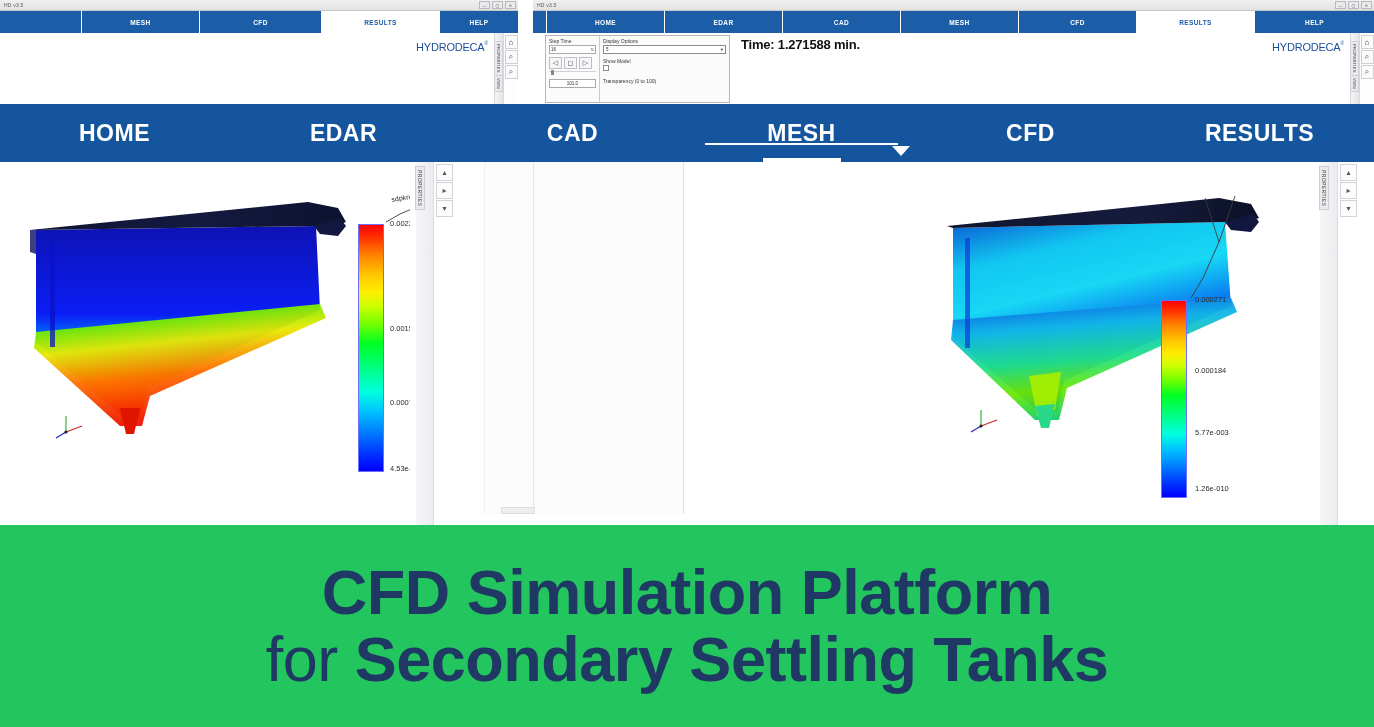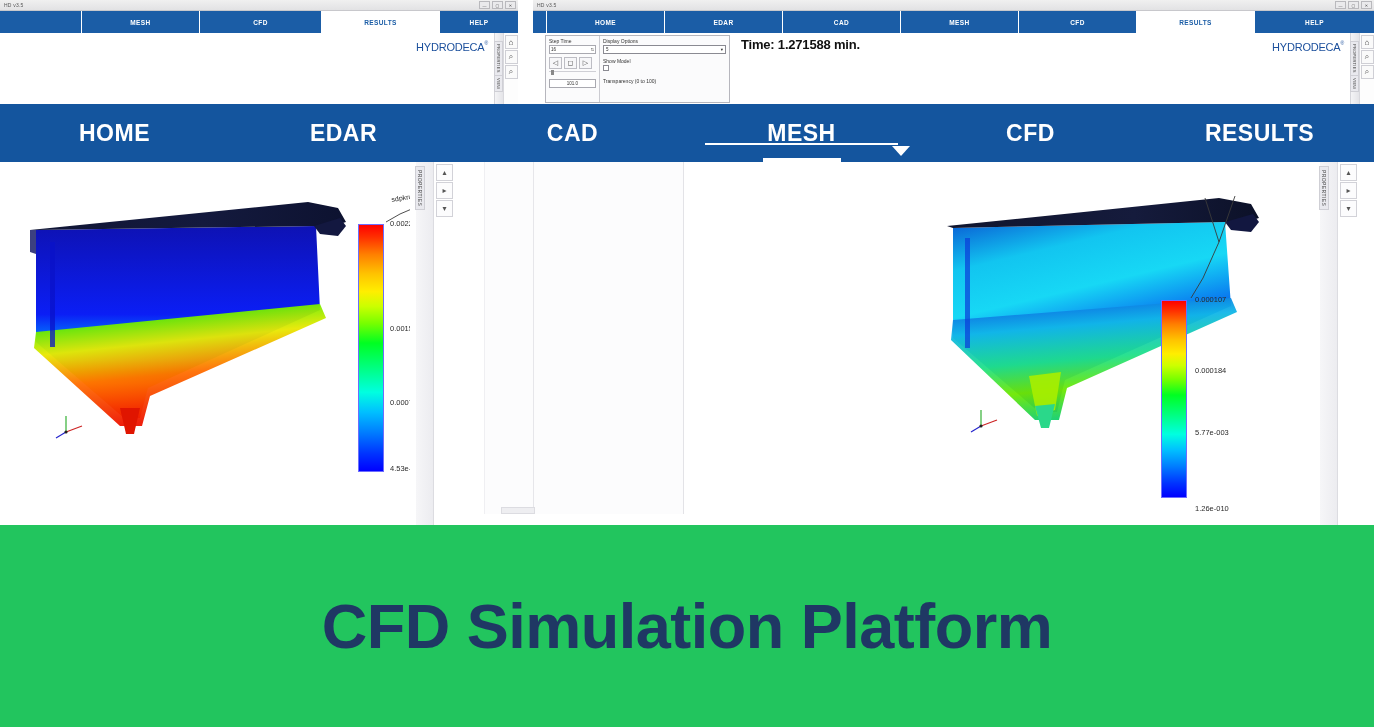--- a/index.html
+++ b/index.html
@@ -686,34 +686,37 @@
     </div>
 
     <div class="colorbar-wrap" style="left:216px; top:138px; height:198px;">
       <div class="colorbar" style="height:198px;"></div>
       <div class="cb-labels">
         <svg width="60" height="120" style="position:absolute; left:-6px; top:-118px;">
           <path d="M6,116 L18,96 L34,60" stroke="#3a3a3a" fill="none" stroke-width="0.9"></path>
           <path d="M34,60 L50,14" stroke="#3a3a3a" fill="none" stroke-width="0.9"></path>
           <path d="M34,60 L20,16" stroke="#3a3a3a" fill="none" stroke-width="0.9"></path>
         </svg>
-        <span class="cb-label" style="top:-5px; left:4px;">0.000107</span>
+        <span class="cb-label" style="top:-5px; left:4px;">0.000271</span>
         <span class="cb-label" style="top:66px; left:4px;">0.000184</span>
         <span class="cb-label" style="top:128px; left:4px;">5.77e-003</span>
-        <span class="cb-label" style="top:204px; left:4px;">1.26e-010</span>
+        <span class="cb-label" style="top:184px; left:4px;">1.26e-010</span>
       </div>
     </div>
 
     <div class="side-rail" style="position:absolute; right:0; top:0;">
       <div class="rail-strip"></div>
       <span class="rail-vtab">PROPERTIES</span>
       <div class="rail-btns">
         <span class="rail-btn">▴</span>
         <span class="rail-btn">▸</span>
         <span class="rail-btn">▾</span>
       </div>
     </div>
   </div>
 </div>
 
 <div class="title-block">
   <div class="title-line">CFD Simulation Platform</div>
+  <div class="title-line">
+    <span class="thin">for </span><span>Secondary Settling Tanks</span>
+  </div>
 </div>
 
 </body></html>

